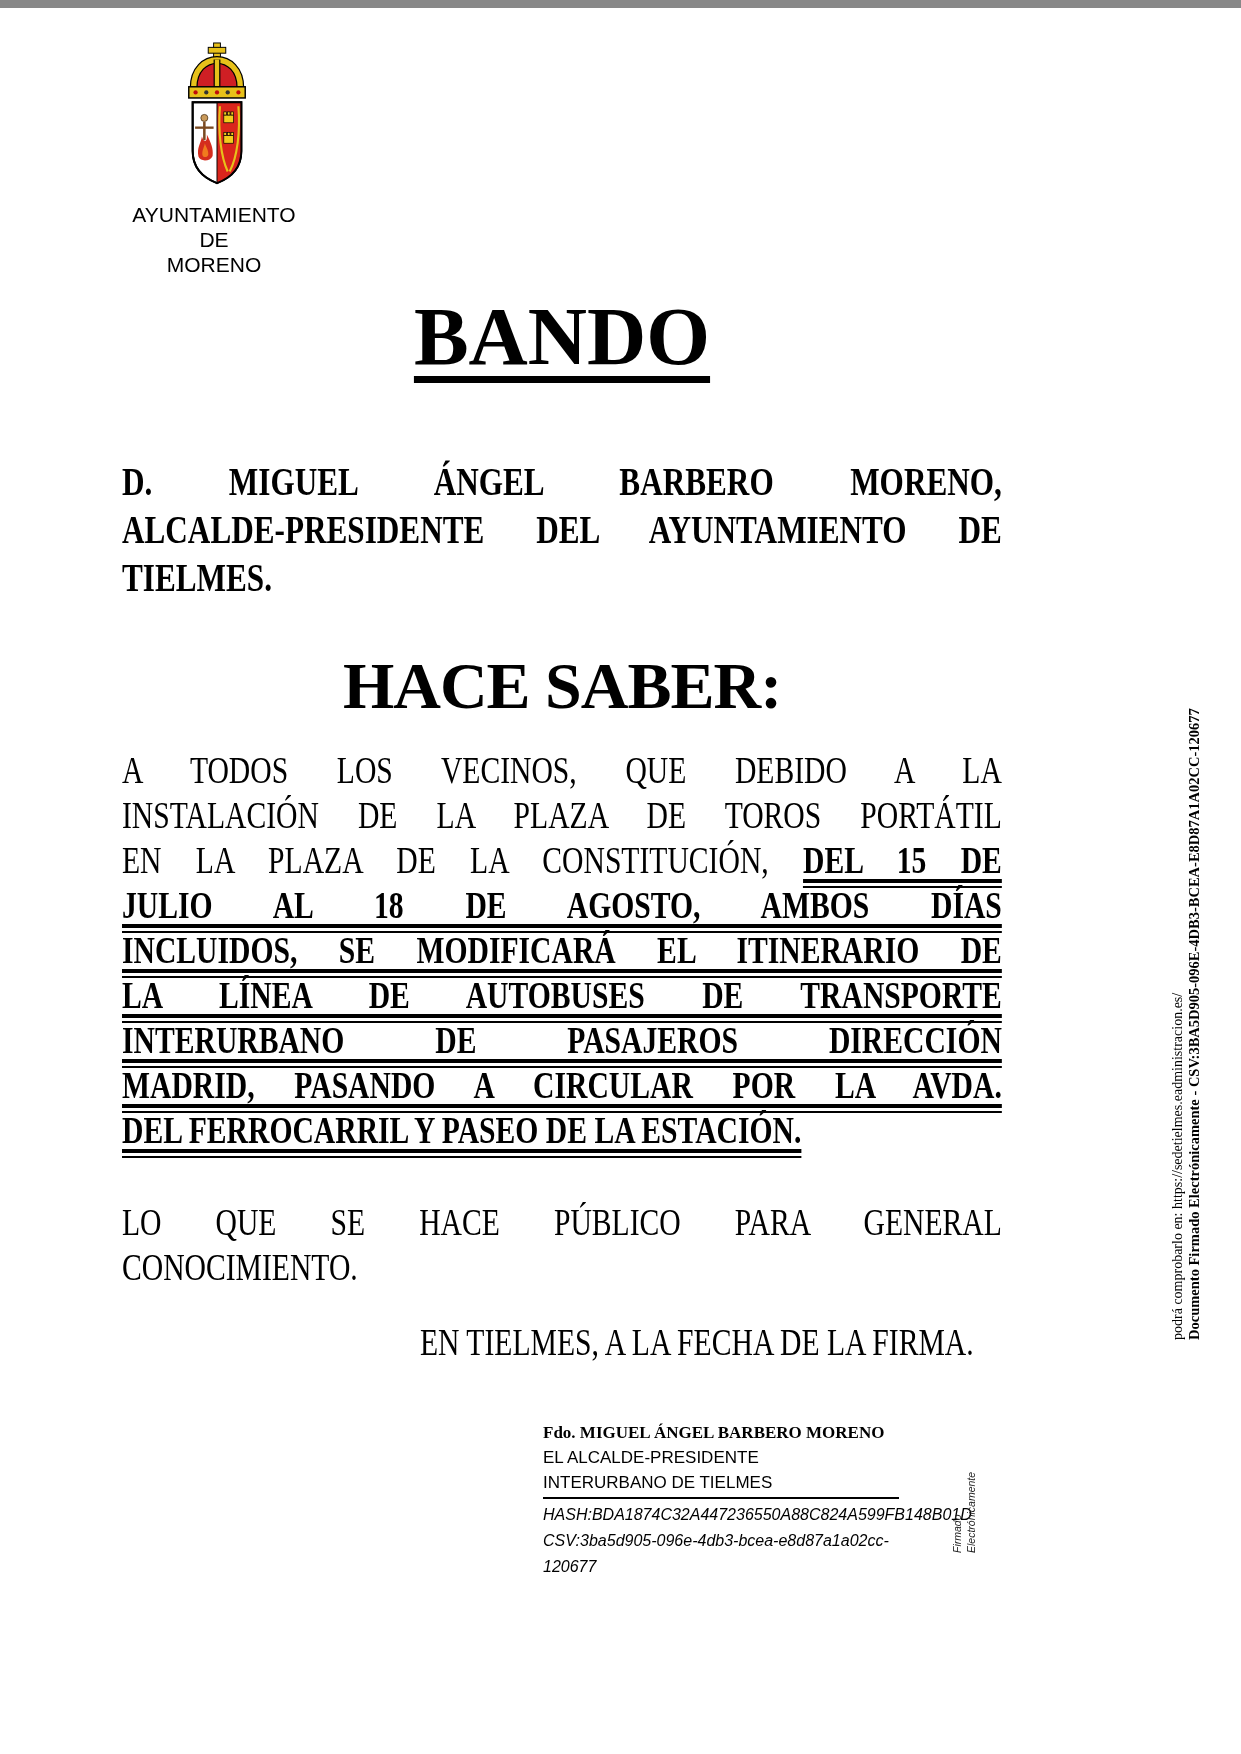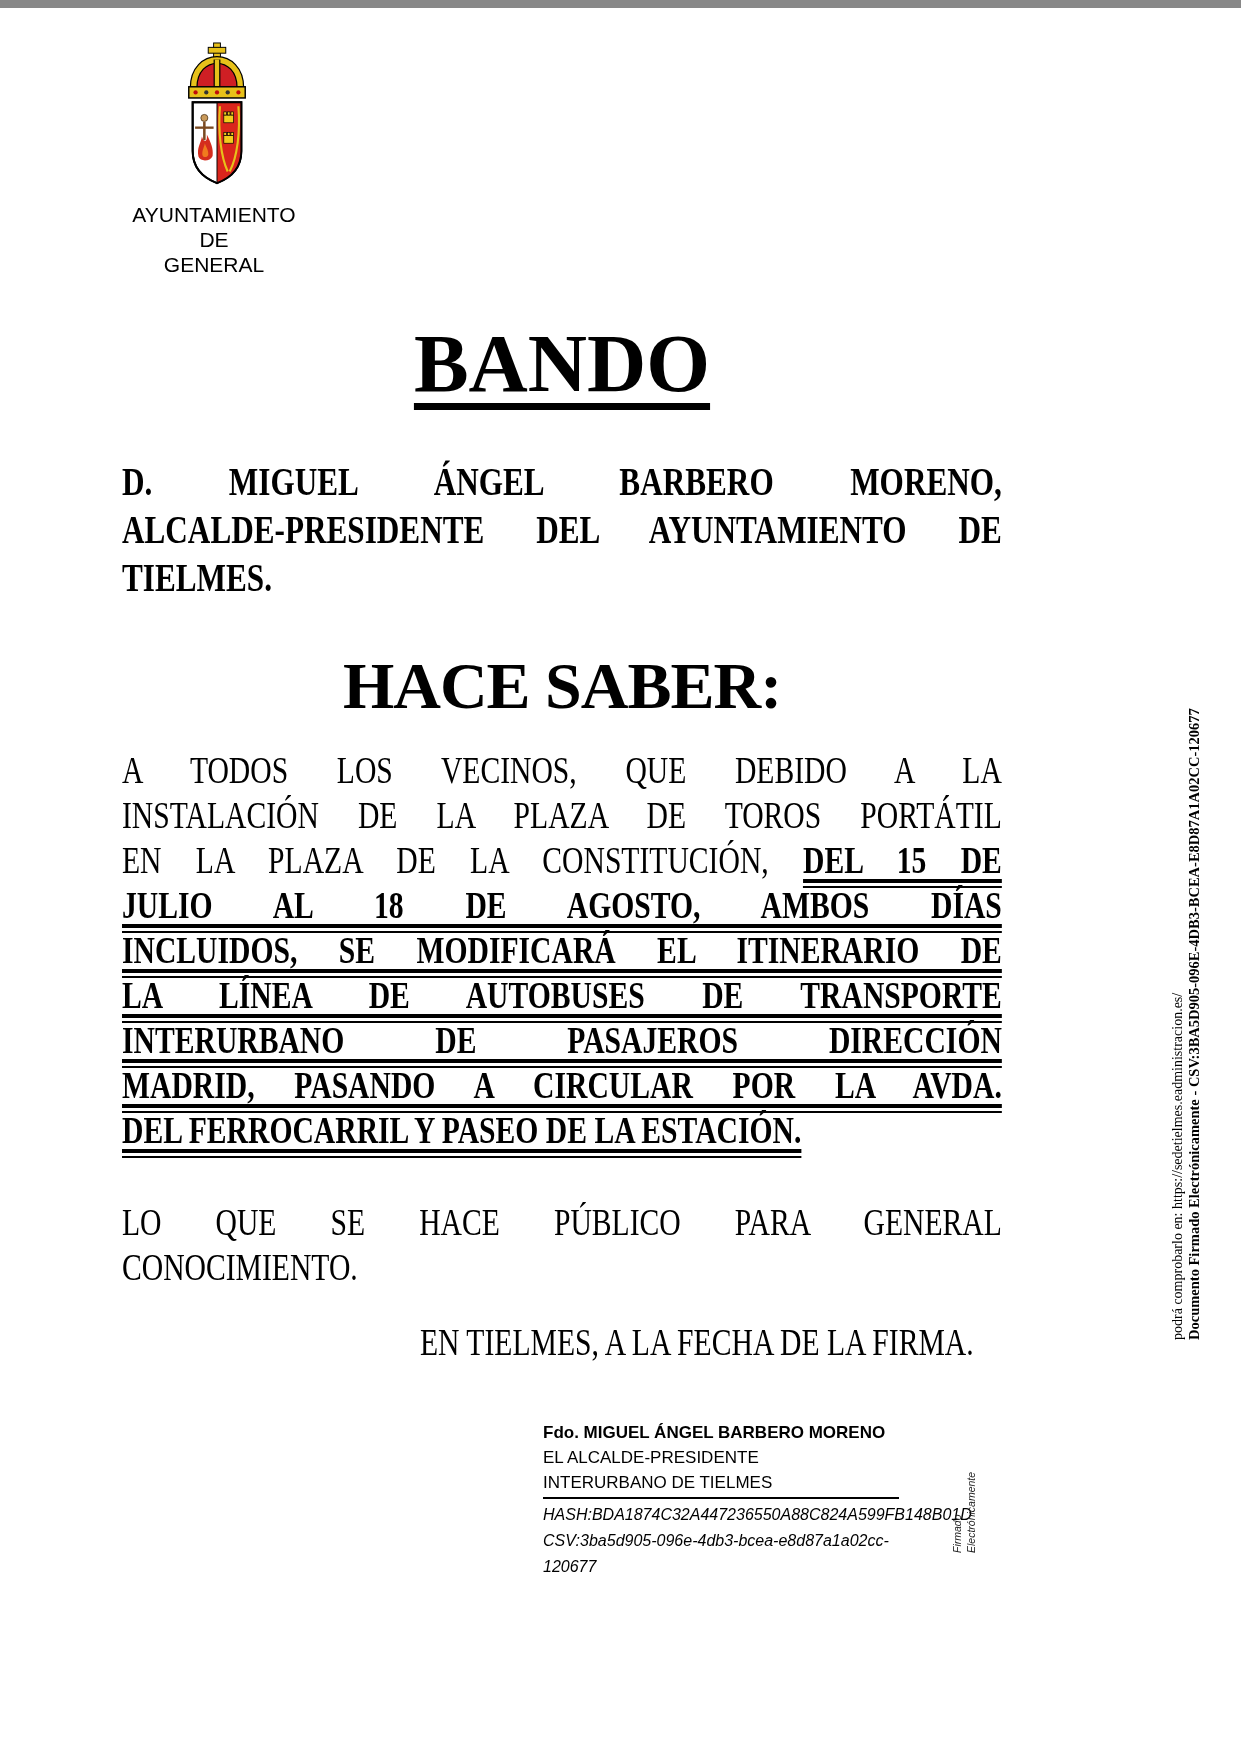--- a/index.html
+++ b/index.html
@@ -17,21 +17,21 @@
   
   #emblem { position: absolute; left: 168px; top: 34px; width: 98px; height: 146px; }
   #org-name {
     position: absolute; left: 104px; top: 194px; width: 220px;
     text-align: center;
     font-family: "Liberation Sans", sans-serif;
     font-size: 21px; line-height: 25px; color: #000;
   }
   
   #title {
-    position: absolute; left: 122px; top: 315px; width: 880px;
+    position: absolute; left: 122px; top: 288px; width: 880px;
     text-align: center;
     font-weight: bold; font-size: 82px; line-height: 1;
   }
   #title span {
     text-decoration: underline;
     text-decoration-thickness: 7px;
     text-underline-offset: 12px;
   }
   #subtitle {
     position: absolute; left: 122px; top: 645px; width: 880px;
@@ -61,21 +61,21 @@
     border-bottom: 2px solid #000;
     padding-bottom: 5px;
   }
   #place-date .ln { text-indent: 382px; }
   
   #sig {
     position: absolute; left: 543px; top: 1412px; width: 360px;
     font-family: "Liberation Sans", sans-serif;
     font-size: 17px; line-height: 25px;
   }
-  #sig .signer { font-weight: bold; }
+  #sig .signer { font-weight: bold; font-family: Liberation Serif, serif; }
   #sig .sep { border-top: 2px solid #000; margin: 2px 0 3px 0; width: 356px; }
   #sig .meta { font-style: italic; font-size: 16px; line-height: 26px; }
   
   .rot { position: absolute; transform: rotate(-90deg); }
   #firmado-vert {
     left: 897px; top: 1478px; width: 120px; height: 14px;
     font-family: "Liberation Sans", sans-serif;
     font-style: italic; font-size: 10.5px; line-height: 14px;
     color: #222; text-align: left;
   }
@@ -139,21 +139,21 @@
     <path d="M31,118 C29,108 33.5,104 34.5,97 C36.5,104 40.5,103 39.5,95 C43.5,103 46.5,109 45.5,117 C43,123 33,123 31,118 Z" fill="#d42d1e"></path>
     <path d="M35,116 C34.5,111 37,108 37.5,104 C39,109 41.5,111 41,116 C39.5,119 36,119 35,116 Z" fill="#f07b1e"></path>
 
     <path d="M25,62 L75,62 L75,112 C75,130 63,140 50,145 C37,140 25,130 25,112 Z" fill="none" stroke="#000" stroke-width="2"></path>
     <path d="M50,62 L50,145" stroke="#000" stroke-width="1"></path>
   </svg>
 
   <div id="org-name">
     <div>AYUNTAMIENTO</div>
     <div>DE</div>
-    <div>GENERAL</div>
+    <div>MORENO</div>
   </div>
 
   <div id="title">
     <span>BANDO</span>
   </div>
 
   <div id="intro" class="tblock" style="top:450px;">
     <div class="ln">D. MIGUEL ÁNGEL BARBERO MORENO,</div>
     <div class="ln">ALCALDE-PRESIDENTE DEL AYUNTAMIENTO DE</div>
     <div class="ln last">TIELMES.</div>

